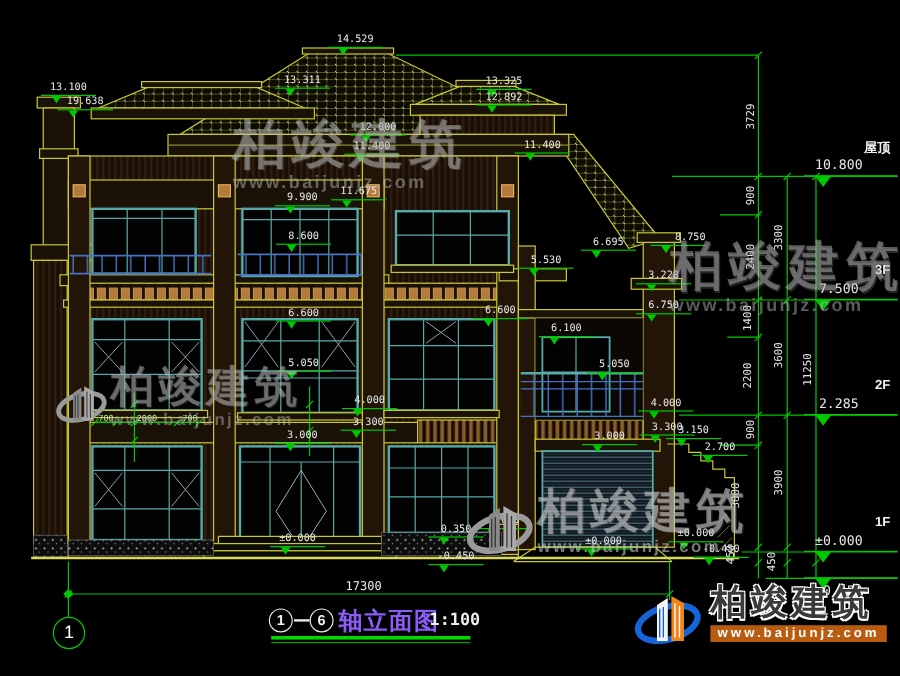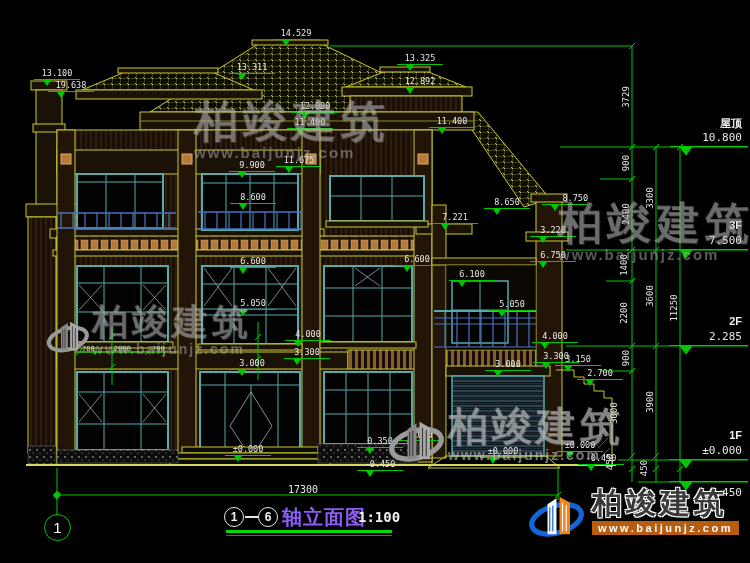--- a/index.html
+++ b/index.html
@@ -17,21 +17,21 @@
   
   .vdim{position:absolute;width:60px;text-align:center;font:9px "DejaVu Sans Mono",monospace;
         color:#e4e4e4;transform:rotate(-90deg);white-space:nowrap;}
 
   
   .fline{position:absolute;height:1px;background:#00c800;}
   .ftri{position:absolute;width:0;height:0;border-left:6px solid transparent;
         border-right:6px solid transparent;border-top:8px solid transparent;
         border-top-color:transparent;border-top:8px solid #00c800;}
   .flabel{position:absolute;font:bold 11px "Liberation Sans",sans-serif;color:#f0f0f0;text-align:right;}
-  .fvalue{position:absolute;font:11px "DejaVu Sans Mono",monospace;color:#e8e8e8;text-align:right;}
+  .fvalue{position:absolute;font:11px "DejaVu Sans Mono",monospace;color:#e8e8e8;text-align:center;}
 
   .sdim{position:absolute;font:7px "DejaVu Sans Mono",monospace;color:#b8e8b0;white-space:nowrap;text-align:right;}
 
   
   #dim17300{left:288px;top:484px;font:10px "DejaVu Sans Mono",monospace;color:#e8e8e8;}
 
   
   .circ{position:absolute;width:18px;height:18px;border:1.6px solid #e8e8e8;border-radius:50%;
         color:#f2f2f2;font:bold 12px/18px "Liberation Sans",sans-serif;text-align:center;}
   #titledash{left:245px;top:516px;width:13px;height:2px;background:#e8e8e8;}
@@ -275,21 +275,21 @@
       <div class="marker" style="left: 48px; top: 81px;">
         <div class="mtext">19.638</div>
         <div class="mline"></div>
         <div class="mtri"></div>
       </div>
       <div class="marker" style="left: 229px; top: 63px;">
         <div class="mtext">13.311</div>
         <div class="mline"></div>
         <div class="mtri"></div>
       </div>
-      <div class="marker" style="left: 397px; top: 54px;">
+      <div class="marker" style="left: 397px; top: 64px;">
         <div class="mtext">13.325</div>
         <div class="mline"></div>
         <div class="mtri"></div>
       </div>
       <div class="marker" style="left: 397px; top: 77px;">
         <div class="mtext">12.892</div>
         <div class="mline"></div>
         <div class="mtri"></div>
       </div>
       <div class="marker" style="left: 292px; top: 102px;">
@@ -316,31 +316,31 @@
         <div class="mtext">9.900</div>
         <div class="mline"></div>
         <div class="mtri"></div>
       </div>
       <div class="marker" style="left: 230px; top: 193px;">
         <div class="mtext">8.600</div>
         <div class="mline"></div>
         <div class="mtri"></div>
       </div>
       <div class="marker" style="left: 484px; top: 198px;">
-        <div class="mtext">8.650</div>
+        <div class="mtext">6.695</div>
         <div class="mline"></div>
         <div class="mtri"></div>
       </div>
       <div class="marker" style="left: 542px; top: 194px; text-align: right;">
         <div class="mtext">8.750</div>
         <div class="mline"></div>
         <div class="mtri"></div>
       </div>
       <div class="marker" style="left: 432px; top: 213px;">
-        <div class="mtext">7.221</div>
+        <div class="mtext">5.530</div>
         <div class="mline"></div>
         <div class="mtri"></div>
       </div>
       <div class="marker" style="left: 530px; top: 226px;">
         <div class="mtext">3.228</div>
         <div class="mline"></div>
         <div class="mtri"></div>
       </div>
       <div class="marker" style="left: 530px; top: 251px;">
         <div class="mtext">6.750</div>

